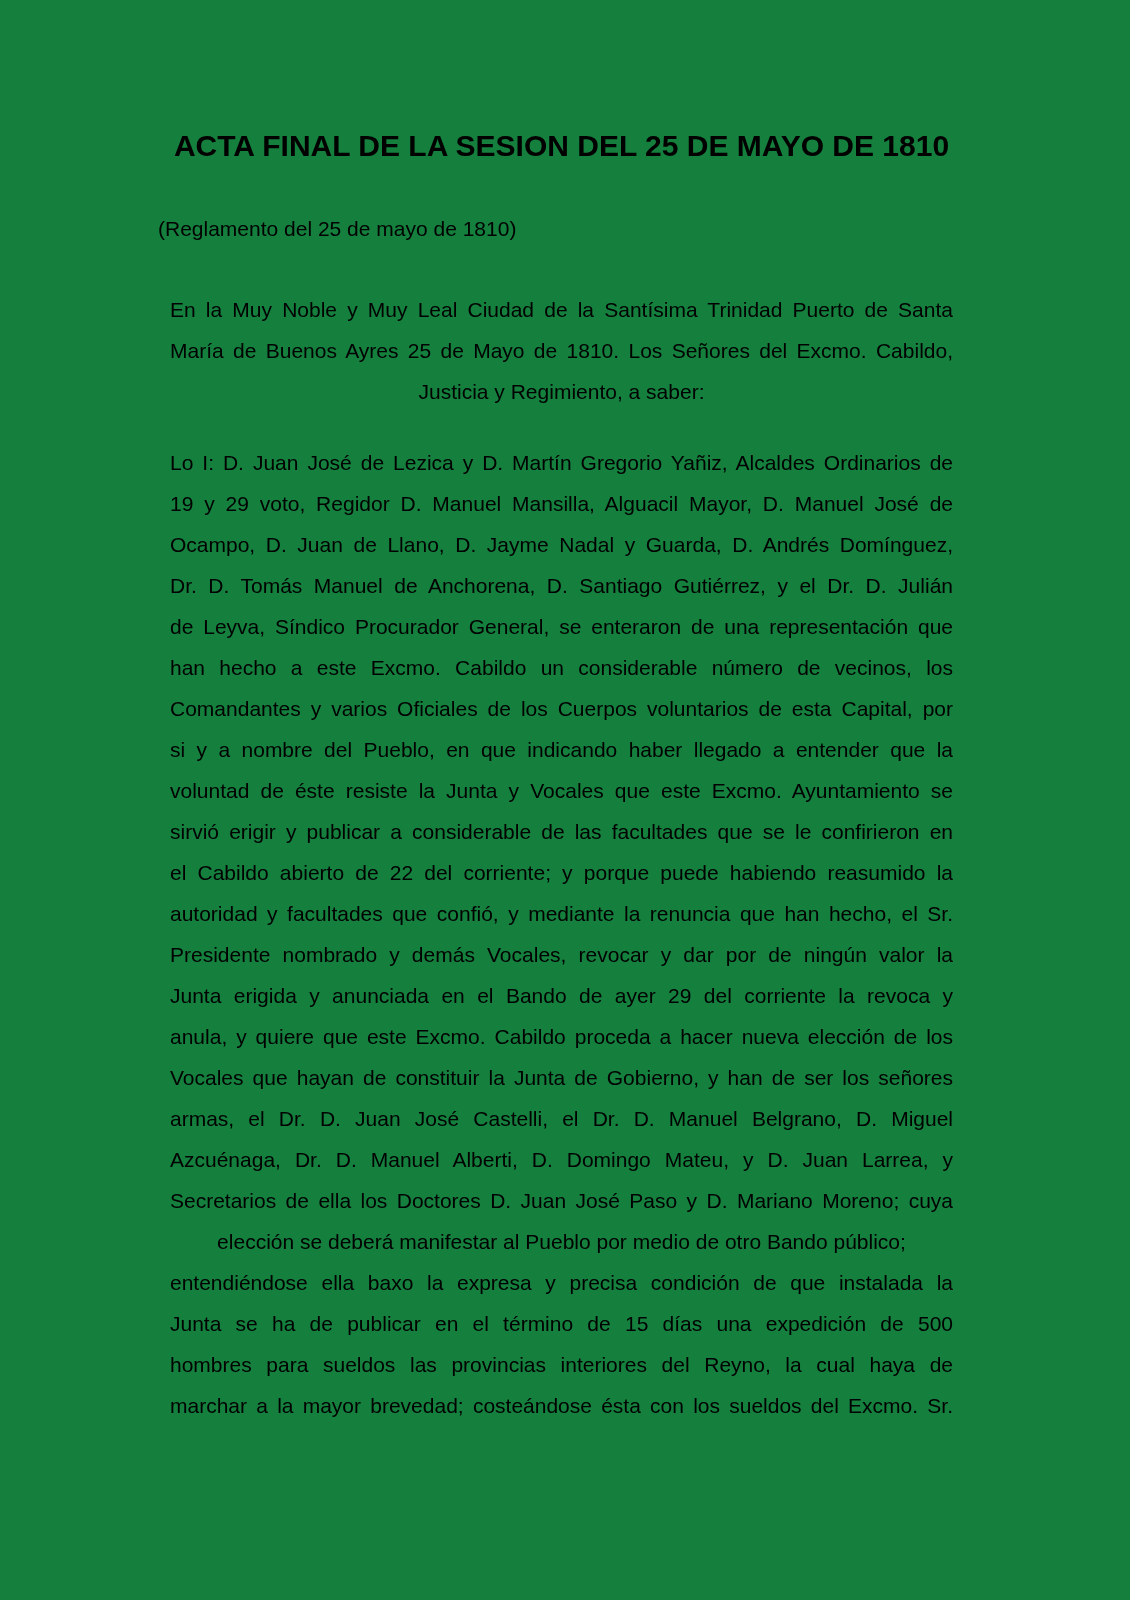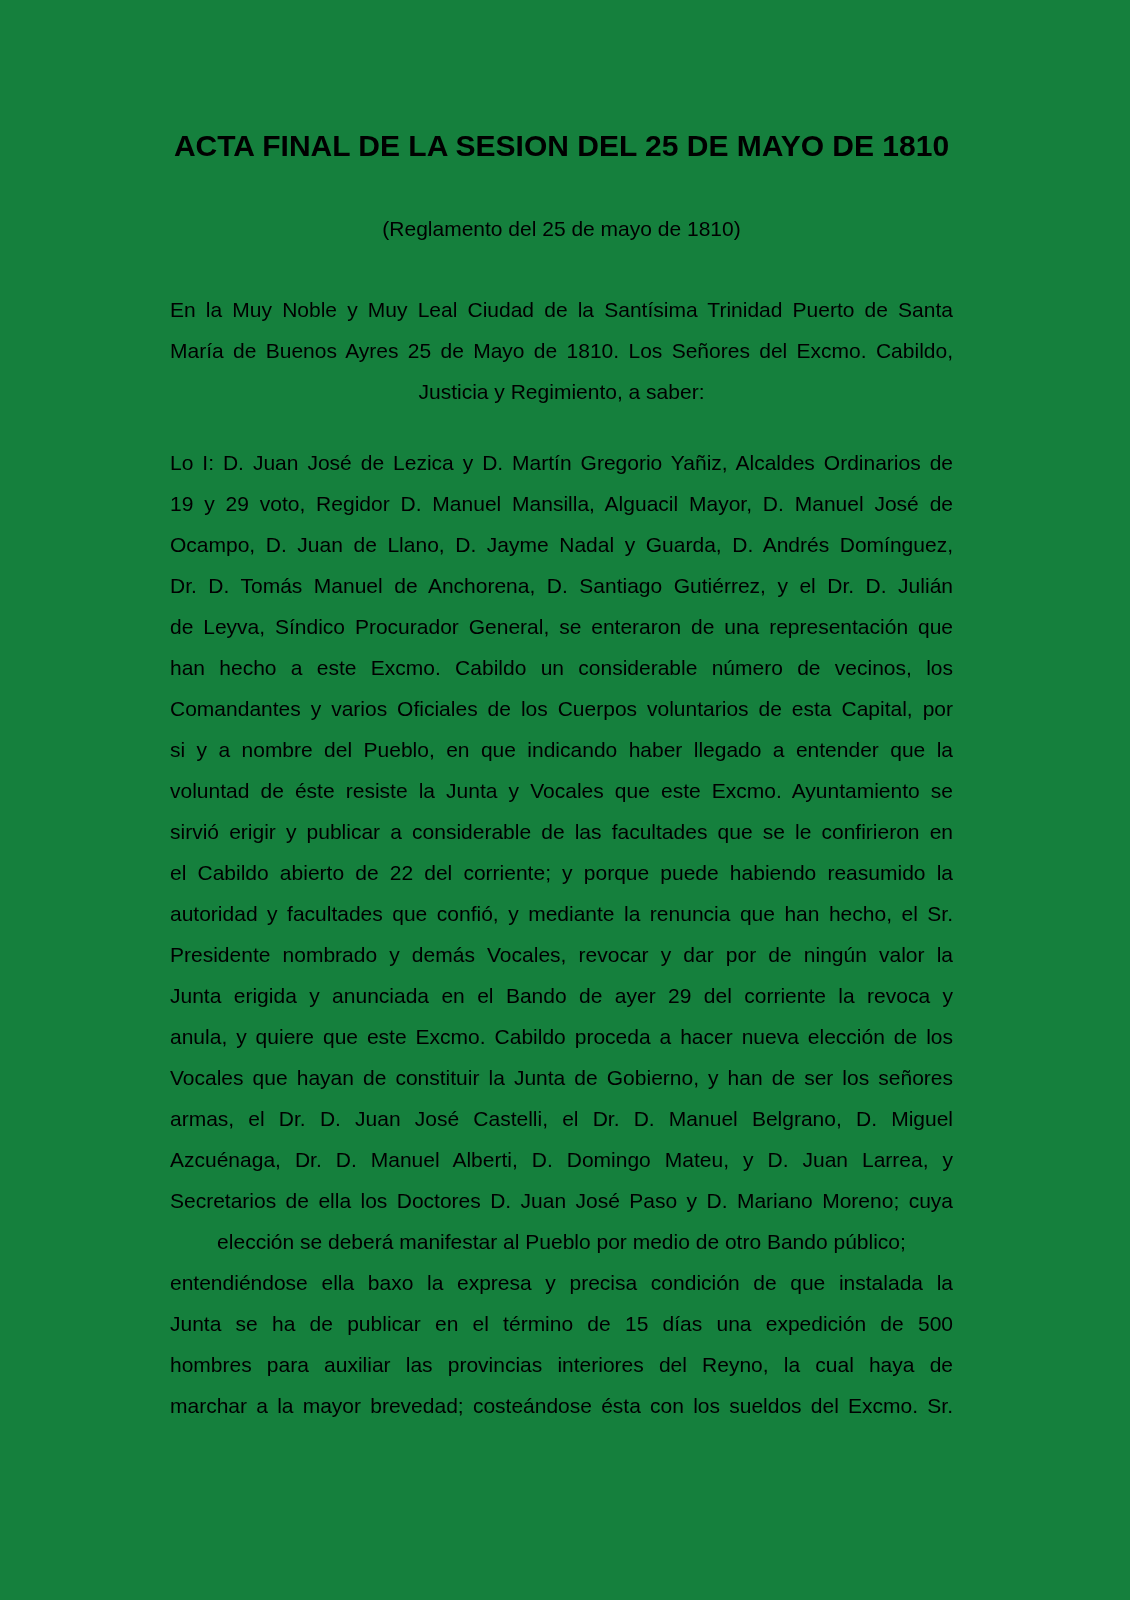--- a/index.html
+++ b/index.html
@@ -27,21 +27,21 @@
     font-size: 30px;
     font-weight: bold;
     line-height: 40px;
     text-align: center;
     margin: 0 0 42px 0;
     white-space: nowrap;
   }
   .doc-subtitle {
     font-size: 21px;
     line-height: 41px;
-    text-align: center;
+    text-align: left;
     margin: 0 0 40px 0;
   }
   .paragraph {
     margin: 12px;
   }
   .paragraph + .paragraph {
     margin-top: 30px;
   }
   .line {
     font-size: 21px;
@@ -85,18 +85,18 @@
           <div class="line jl">Presidente nombrado y demás Vocales, revocar y dar por de ningún valor la</div>
           <div class="line jl">Junta erigida y anunciada en el Bando de ayer 29 del corriente la revoca y</div>
           <div class="line jl">anula, y quiere que este Excmo. Cabildo proceda a hacer nueva elección de los</div>
           <div class="line jl">Vocales que hayan de constituir la Junta de Gobierno, y han de ser los señores</div>
           <div class="line jl">armas, el Dr. D. Juan José Castelli, el Dr. D. Manuel Belgrano, D. Miguel</div>
           <div class="line jl">Azcuénaga, Dr. D. Manuel Alberti, D. Domingo Mateu, y D. Juan Larrea, y</div>
           <div class="line jl">Secretarios de ella los Doctores D. Juan José Paso y D. Mariano Moreno; cuya</div>
           <div class="line">elección se deberá manifestar al Pueblo por medio de otro Bando público;</div>
           <div class="line jl">entendiéndose ella baxo la expresa y precisa condición de que instalada la</div>
           <div class="line jl">Junta se ha de publicar en el término de 15 días una expedición de 500</div>
-          <div class="line jl">hombres para auxiliar las provincias interiores del Reyno, la cual haya de</div>
+          <div class="line jl">hombres para sueldos las provincias interiores del Reyno, la cual haya de</div>
           <div class="line jl">marchar a la mayor brevedad; costeándose ésta con los sueldos del Excmo. Sr.</div>
         </div>
       </div>
   </div>
 </div>
 
 </body></html>

